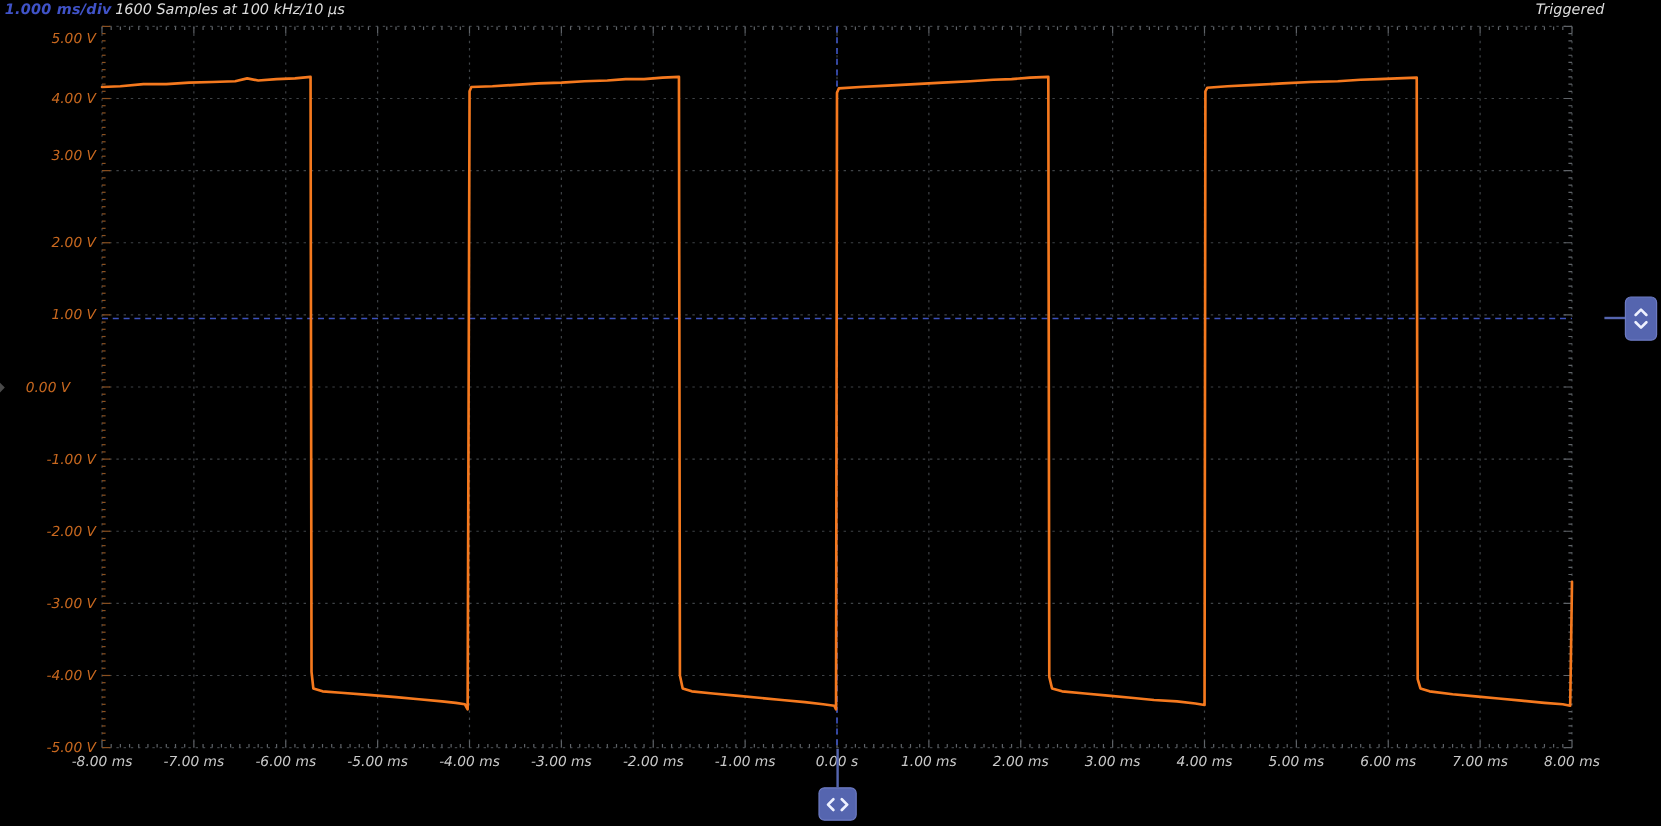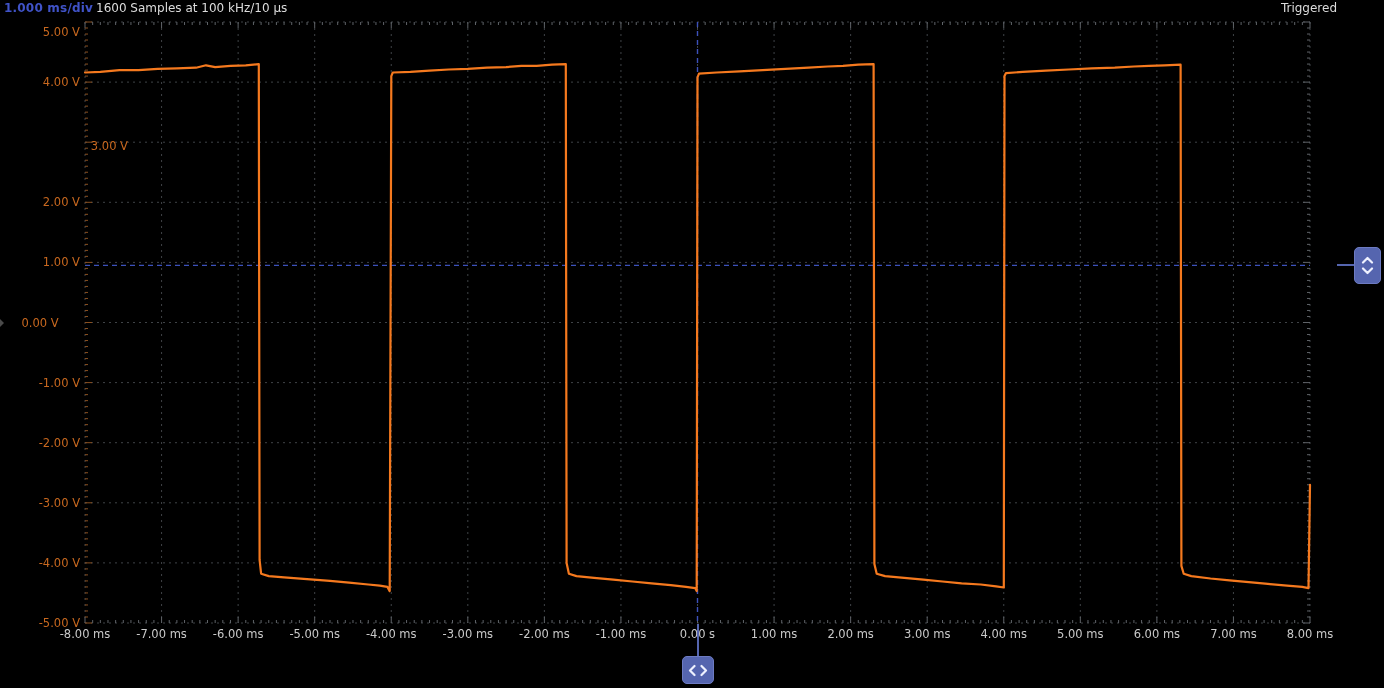--- a/index.html
+++ b/index.html
@@ -1,19 +1,19 @@
 <!DOCTYPE html>
 <html><head>
 <meta charset="utf-8">
 <style>
   * { margin:0; padding:0; box-sizing:border-box; }
   html,body { background:#000; }
   body { width:1384px; height:688px; overflow:hidden; position:relative;
          font-family:"DejaVu Sans","Liberation Sans",sans-serif; }
-  .screen { position:absolute; left:0; top:0; width:1384px; height:688px; background:#000; }
+  .screen { position:absolute; left:0; top:0; width:1384px; height:688px; background:#000;font-style:italic; }
 
   
   .hdr-timebase { position:absolute; left:4px; top:1px; font-size:12px; font-weight:bold; color:#4053c8; letter-spacing:.2px; }
   .hdr-acq { position:absolute; left:96px; top:1px; font-size:12px; color:#dcdcdc; }
   .hdr-status { position:absolute; right:47px; top:1px; font-size:12px; color:#dcdcdc; }
 
   
   #plot-svg { position:absolute; left:0; top:0; width:1384px; height:688px; }
 
   
@@ -598,21 +598,21 @@
         <line x1="1303" y1="623" x2="1310" y2="623" stroke="#5f6368" stroke-width="1"></line>
       </g>
       <line x1="85" y1="265.405" x2="1310" y2="265.405" stroke="#3c51bb" stroke-width="1.4" stroke-dasharray="5 4"></line>
       <line x1="697.5" y1="22" x2="697.5" y2="623" stroke="#3c51bb" stroke-width="1.4" stroke-dasharray="5 4"></line>
       <polyline points="85.0,72.5 100.3,71.9 119.5,70.1 138.6,70.1 157.7,68.9 176.9,68.3 196.0,67.7 206.0,65.3 215.2,67.1 230.5,65.9 245.8,65.3 258.8,64.1 259.6,559.9 261.1,573.7 268.8,576.1 284.1,577.3 307.0,579.1 330.0,580.9 349.1,582.7 368.3,584.5 379.8,585.7 387.4,586.9 389.7,591.1 391.3,76.1 392.8,72.5 410.4,71.9 429.5,70.7 448.7,69.5 467.8,68.9 487.0,67.7 506.1,67.1 521.4,65.9 536.7,65.9 552.0,64.7 565.8,64.1 566.6,562.9 568.9,573.7 576.5,576.1 594.1,577.9 613.3,579.7 632.4,581.5 651.6,583.3 670.7,585.1 686.0,586.9 695.2,588.1 696.7,591.1 697.5,77.3 699.0,73.7 716.6,72.5 739.6,71.3 762.6,70.1 785.5,68.9 808.5,67.7 827.7,66.5 843.0,65.9 858.3,64.7 873.6,64.1 874.4,564.1 876.7,573.7 885.1,576.1 904.2,577.9 923.4,579.7 942.5,581.5 961.6,583.3 980.8,584.5 996.1,586.3 1003.8,587.5 1004.5,76.1 1006.0,73.1 1022.9,71.9 1045.9,70.7 1068.8,69.5 1091.8,68.3 1114.8,67.7 1133.9,66.5 1149.2,65.9 1164.5,65.3 1180.6,64.7 1181.4,565.9 1183.7,573.7 1191.3,576.1 1210.5,578.5 1229.6,580.3 1248.8,582.1 1267.9,583.9 1287.0,585.7 1302.3,586.9 1308.5,588.1 1310.0,484.8" fill="none" stroke="#f5791e" stroke-width="2.2" stroke-linejoin="round" stroke-linecap="round"></polyline>
     </svg>
 
   <div id="ylabels">
       <span class="ylab" style="top: 25px; color: rgb(200, 104, 31);">5.00 V</span>
       <span class="ylab" style="top: 75.1px; color: rgb(200, 104, 31);">4.00 V</span>
-      <span class="ylab" style="top: 139px; color: rgb(200, 104, 31); margin-left: 48px;">3.00 V</span>
+      <span class="ylab" style="top: 122px; color: rgb(200, 104, 31);">3.00 V</span>
       <span class="ylab" style="top: 195.3px; color: rgb(200, 104, 31);">2.00 V</span>
       <span class="ylab" style="top: 255.4px; color: rgb(200, 104, 31);">1.00 V</span>
       <span class="ylab" style="top: 315.5px; color: rgb(200, 104, 31); text-align: center;">0.00 V</span>
       <span class="ylab" style="top: 375.6px; color: rgb(200, 104, 31);">-1.00 V</span>
       <span class="ylab" style="top: 435.7px; color: rgb(200, 104, 31); padding-left: 10px;">-2.00 V</span>
       <span class="ylab" style="top: 495.8px; color: rgb(200, 104, 31);">-3.00 V</span>
       <span class="ylab" style="top: 555.9px; color: rgb(200, 104, 31);">-4.00 V</span>
       <span class="ylab" style="top: 616px; color: rgb(200, 104, 31);">-5.00 V</span>
     </div>
   <div id="xlabels">

